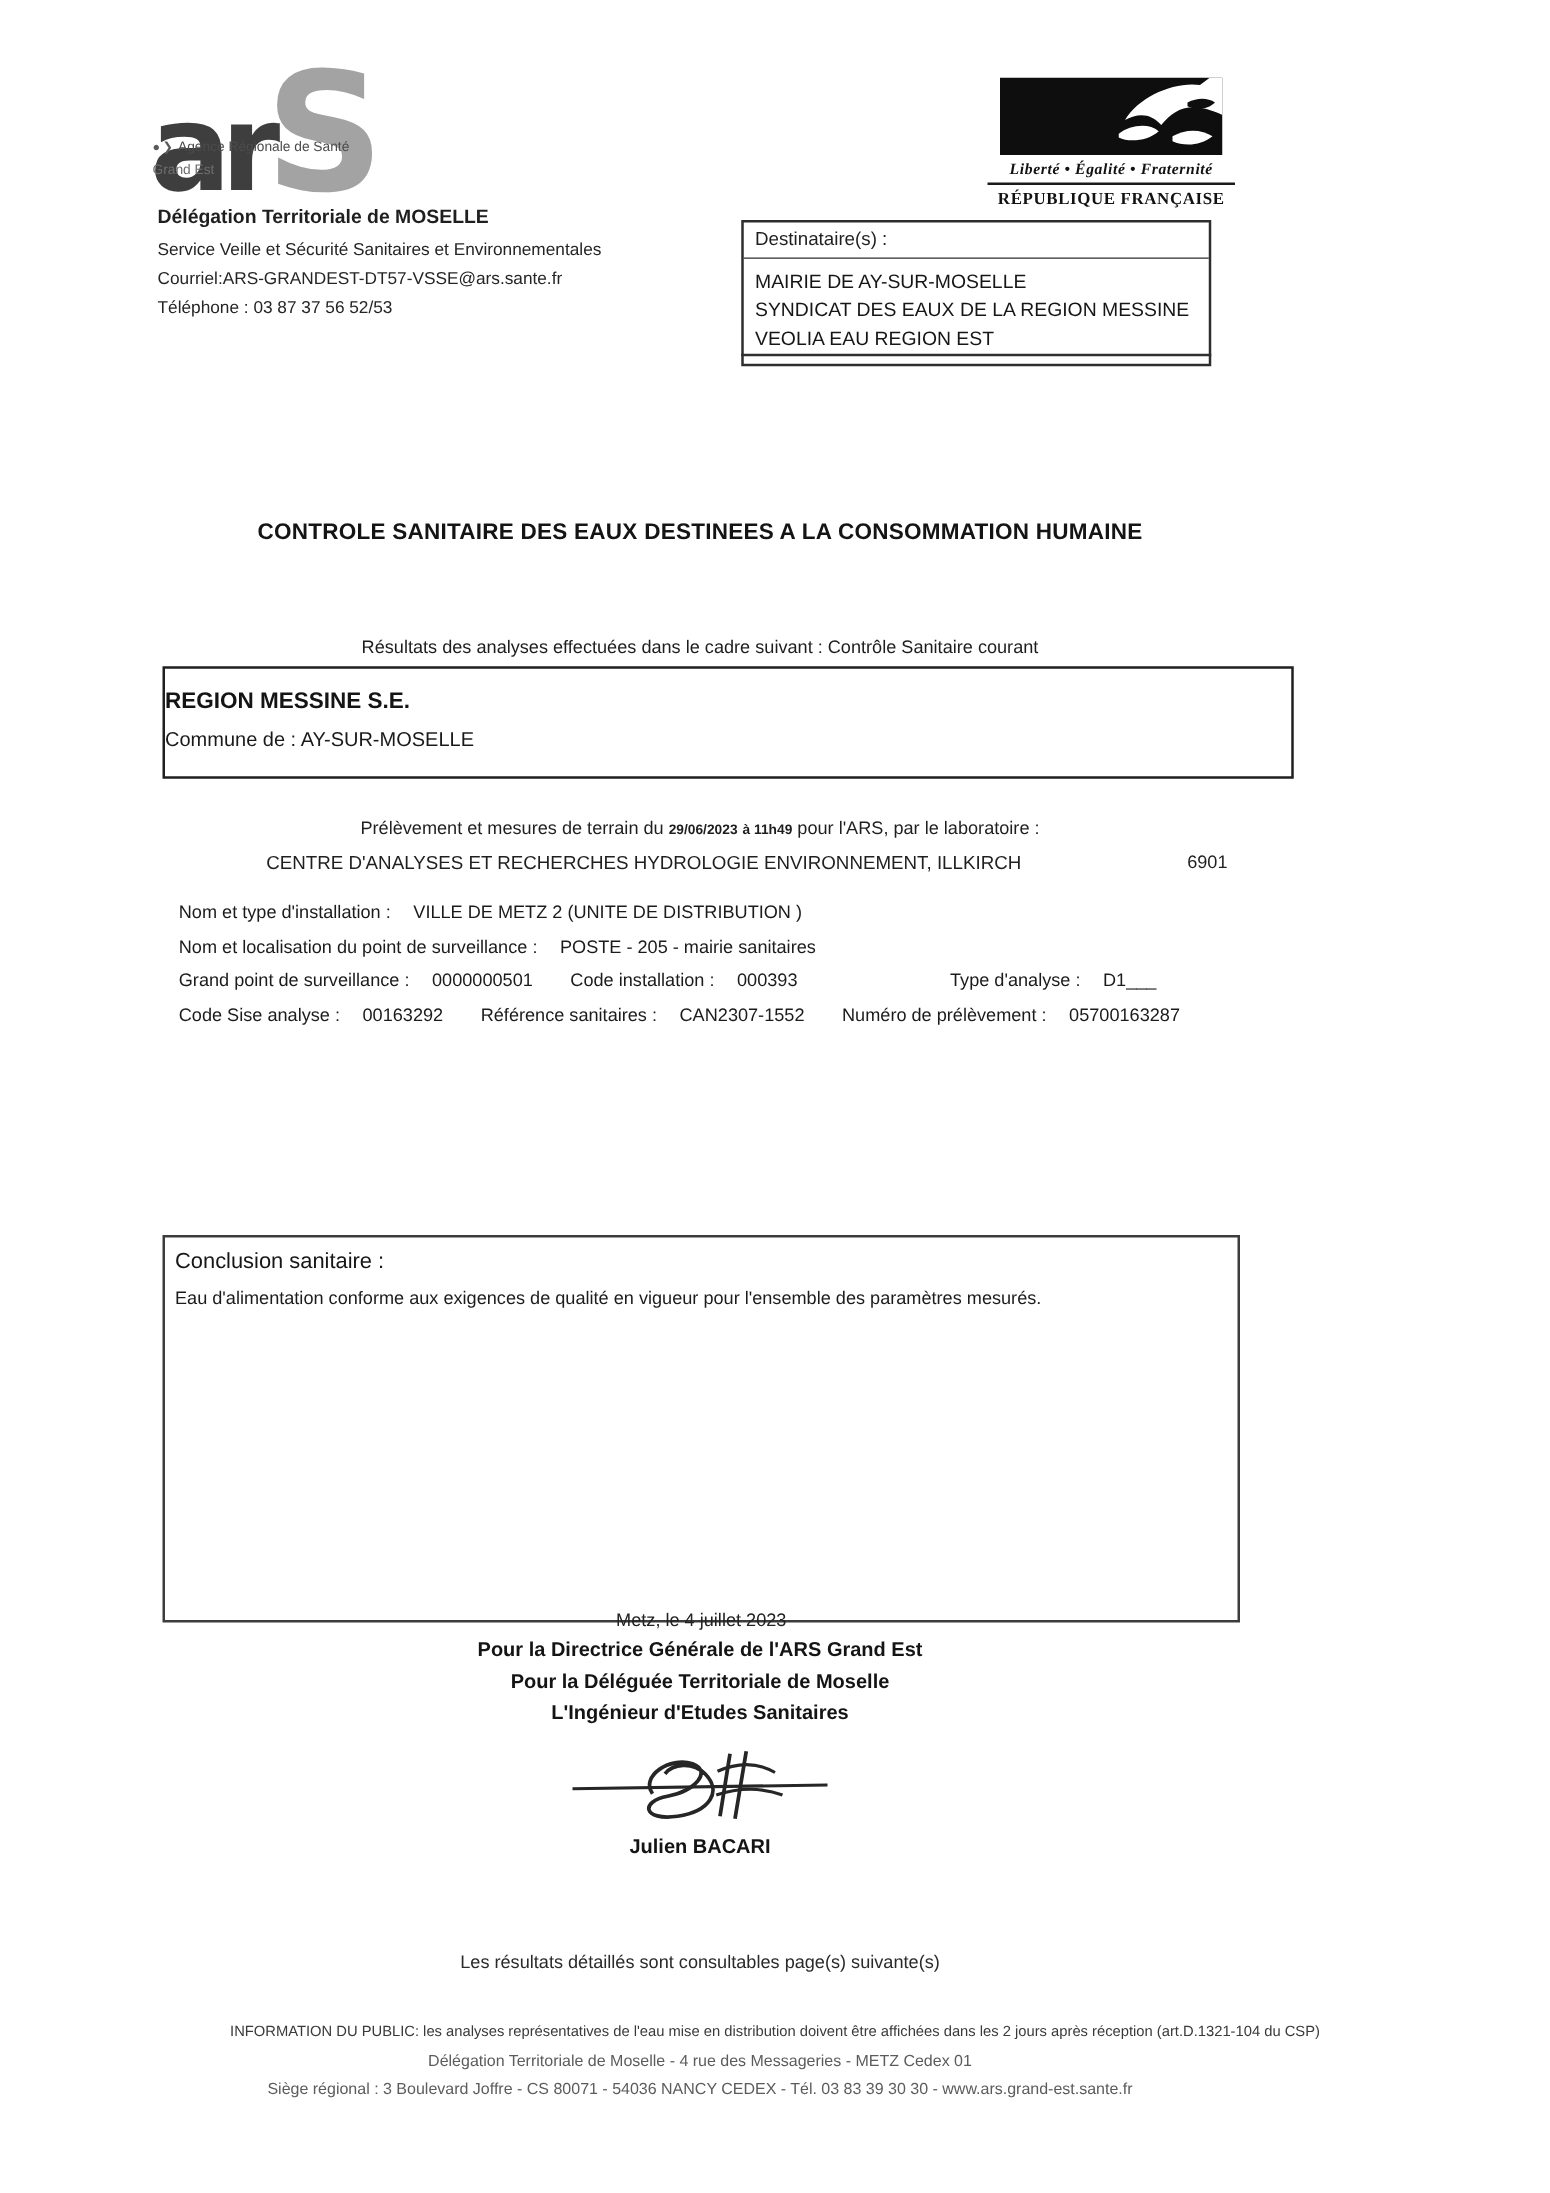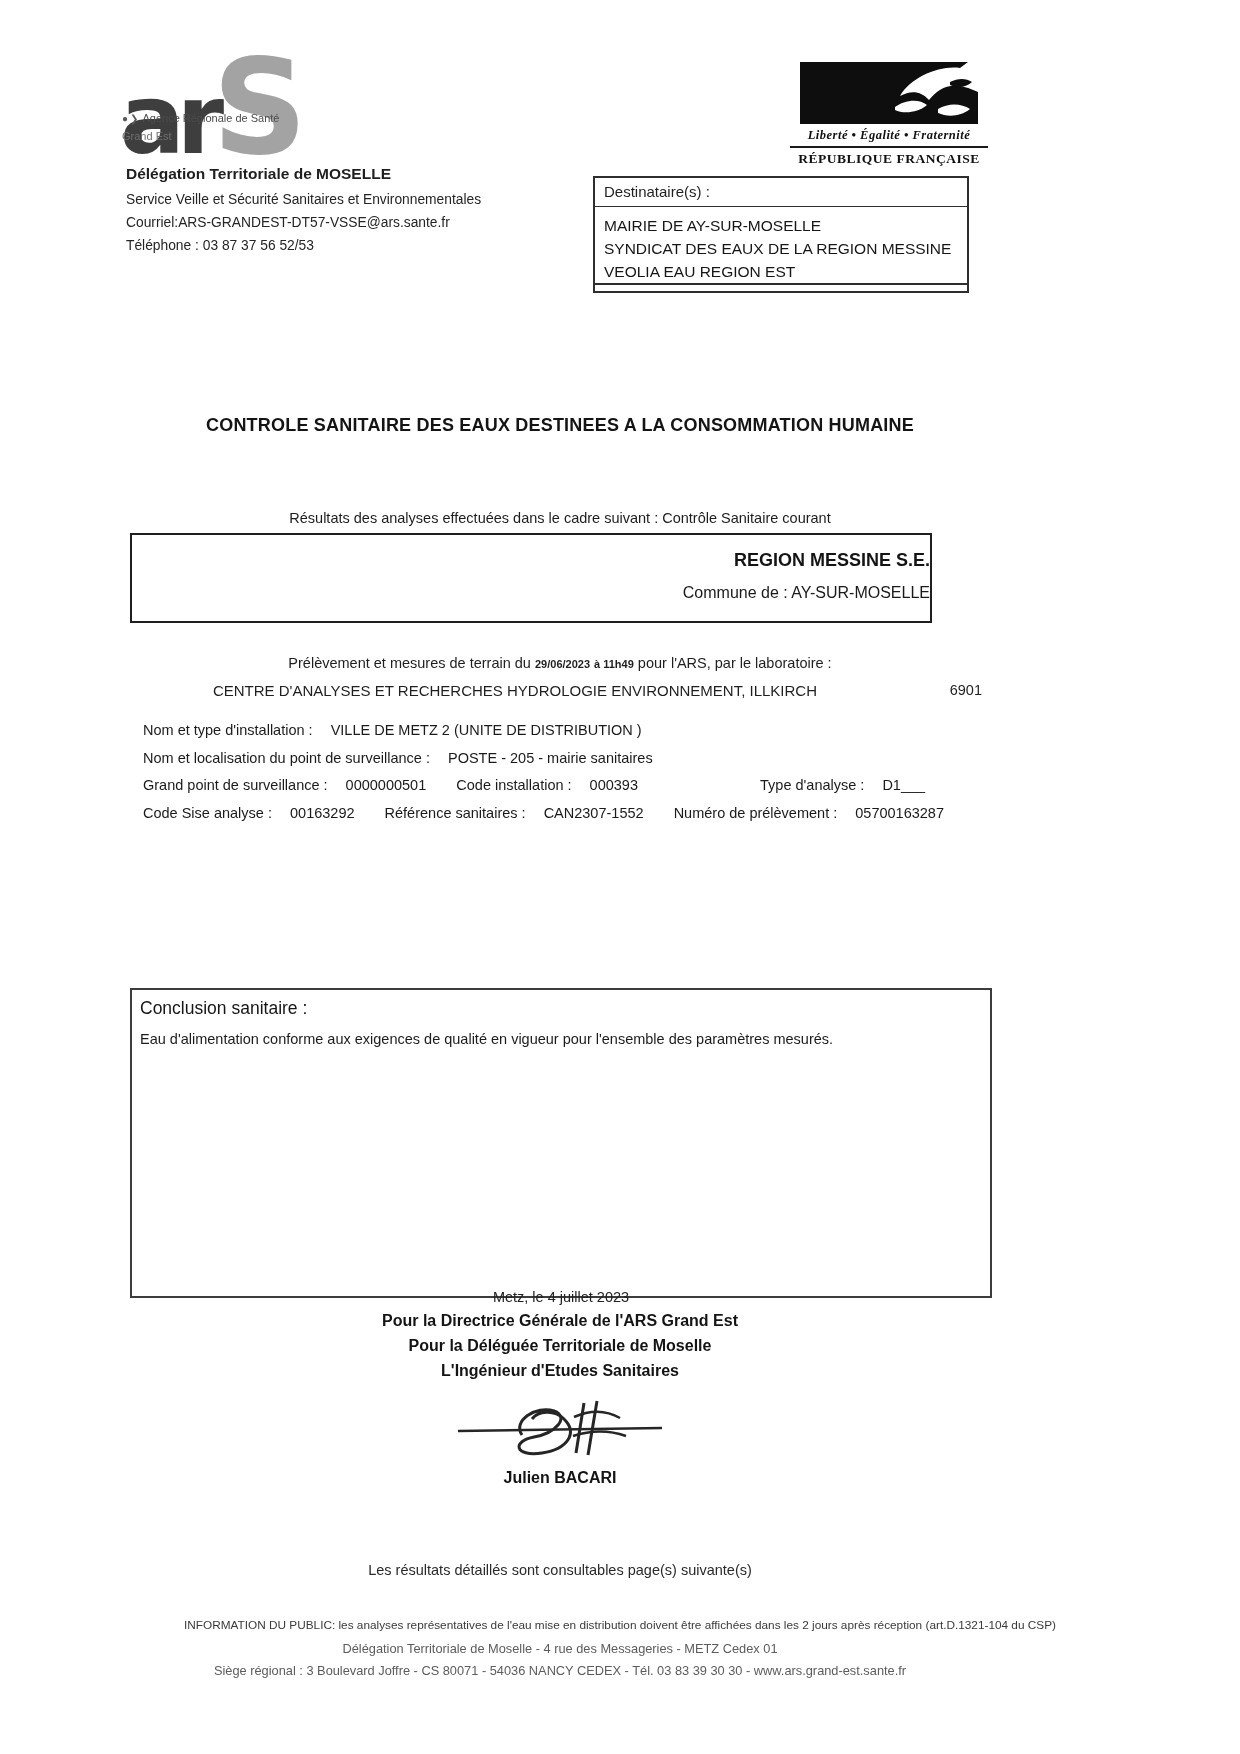--- a/index.html
+++ b/index.html
@@ -41,23 +41,23 @@
   .dest-body { position:relative; padding:7px 9px 8px 9px; font-size:15.5px; line-height:23px; color:#161616; }
   .dest-clip-line { position:absolute; left:-2px; right:-2px; top:76px; height:1.5px; background:#2e2e2e; }
 
   
   .main-title { left:65px; top:415px; width:990px; text-align:center; font-size:18px; font-weight:bold; letter-spacing:0.2px; color:#141414; }
 
   
   .context-line { left:65px; top:510px; width:990px; text-align:center; font-size:14.5px; color:#1d1d1d; }
 
   
-  .network-box { left:130px; top:533px; width:802px; height:90px; border:2.5px solid #1f1f1f; text-align:right; }
+  .network-box { left:130px; top:533px; width:905px; height:90px; border:2.5px solid #1f1f1f; text-align:left; }
   .network-name { font-size:18px; font-weight:bold; margin-top:15px; color:#141414; }
-  .network-commune { font-size:16px; margin-top:13px; color:#1a1a1a;padding-left:26px; }
+  .network-commune { font-size:16px; margin-top:13px; color:#1a1a1a; }
 
   
   .sampling-line1 { left:65px; top:655px; width:990px; text-align:center; font-size:14.5px; }
   .sampling-line1 b { font-size:11px; }
   .sampling-line2 { left:130px; top:682px; width:860px; position:absolute; }
   .lab-name { display:block; text-align:center; font-size:15px; padding-right:90px; }
   .lab-code { position:absolute; right:8px; top:0; font-size:14.5px; }
 
   
   .details { left:143px; top:722px; width:960px; font-size:14.5px; color:#1b1b1b; }

